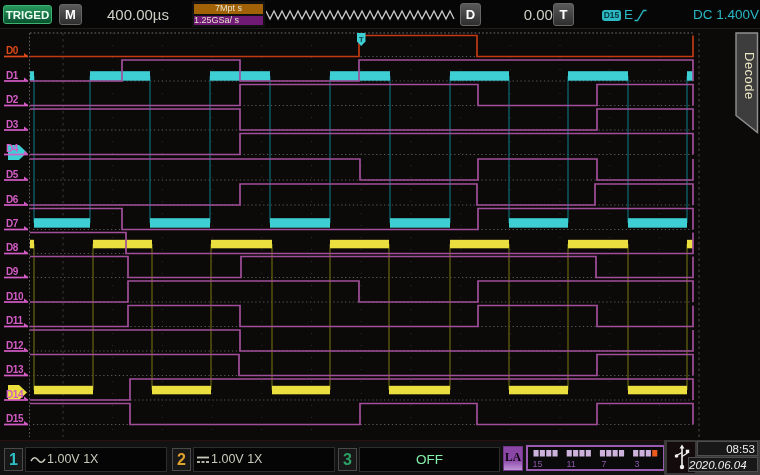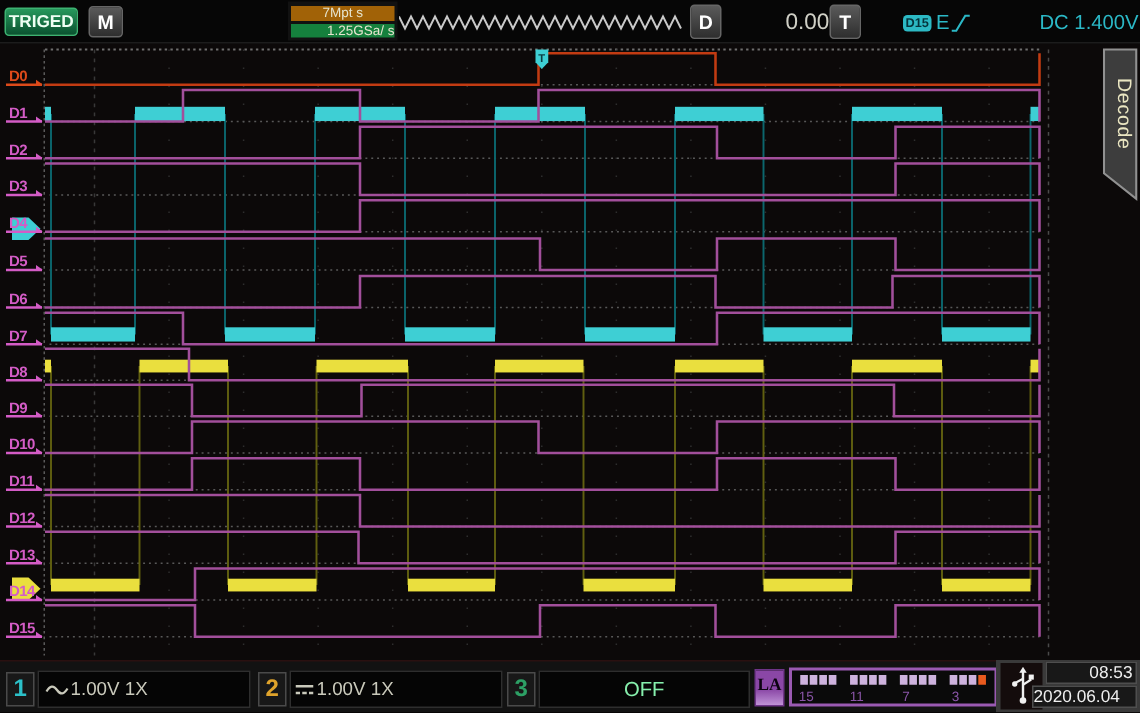--- a/index.html
+++ b/index.html
@@ -8,23 +8,24 @@
   .key{background:linear-gradient(#5a5a5a,#2e2e2e);border:1px solid #666;border-radius:3px;
        color:#fff;font-weight:bold;text-align:center;}
 </style></head>
 <body>
 <div id="screen">
 <div class="abs" style="left:0;top:0;width:760px;height:2px;background:#242424;"></div>
 
 <div class="abs" style="left:0;top:0;width:760px;height:29px;background:#060606;border-bottom:1px solid #1c1c1c;"></div>
 <div class="abs" style="left:3px;top:5px;width:49px;height:19px;background:linear-gradient(#27985c,#0a5230);border:1px solid #3cb371;border-radius:3px;color:#eefff3;font-size:11.5px;font-weight:bold;text-align:center;line-height:18px;letter-spacing:0;">TRIGED</div>
 <div class="abs key" style="left:59px;top:4px;width:23px;height:21px;font-size:13px;line-height:20px;">M</div>
+<div class="abs" style="left:88px;top:6px;width:100px;height:18px;color:#cfcfc5;font-size:15px;text-align:center;">400.00µs</div>
 <div class="abs" style="left:192px;top:1px;width:73px;height:26px;background:#111;"></div>
 <div class="abs" style="left:194px;top:4px;width:69px;height:9.5px;background:#a16207;color:#e6e4cf;font-size:9px;line-height:9px;text-align:center;">7Mpt s</div>
-<div class="abs" style="left:194px;top:15.5px;width:69px;height:9.5px;background:#15803d;color:#e6e4cf;font-size:9px;line-height:9.5px;text-align:right;">1.25GSa/ s</div>
+<div class="abs" style="left:194px;top:15.5px;width:69px;height:9.5px;background:#701a75;color:#e6e4cf;font-size:9px;line-height:9.5px;text-align:left;">1.25GSa/ s</div>
 <svg class="abs" style="left:266px;top:8px;" width="190" height="14" viewBox="0 0 190 14">
   <polyline fill="none" stroke="#c8c8c8" stroke-width="1.3" points="0,3 4,11 8,3 12,11 16,3 20,11 24,3 28,11 32,3 36,11 40,3 44,11 48,3 52,11 56,3 60,11 64,3 68,11 72,3 76,11 80,3 84,11 88,3 92,11 96,3 100,11 104,3 108,11 112,3 116,11 120,3 124,11 128,3 132,11 136,3 140,11 144,3 148,11 152,3 156,11 160,3 164,11 168,3 172,11 176,3 180,11 184,3 188,11"></polyline>
 </svg>
 <div class="abs key" style="left:460px;top:3px;width:21px;height:23px;font-size:13px;line-height:22px;">D</div>
 <div class="abs" style="left:490px;top:6px;width:50px;height:18px;color:#cfcfc5;font-size:15px;text-align:center;margin-left:27px;">0.00s</div>
 <div class="abs key" style="left:553px;top:3px;width:21px;height:23px;font-size:13px;line-height:22px;">T</div>
 <div class="abs" style="left:602px;top:9.5px;width:19px;height:11.5px;background:#2cb9c4;border-radius:3px;color:#05343c;font-size:8.5px;font-weight:bold;text-align:center;line-height:11px;">D15</div>
 <div class="abs" style="left:624px;top:7px;height:16px;color:#2bb8c6;font-size:13.5px;">E</div>
 <svg class="abs" style="left:634px;top:9px;" width="13" height="13" viewBox="0 0 13 13">
   <path d="M0.5,11.5 L3.5,11.5 L9.5,1.5 L12.5,1.5" fill="none" stroke="#2bb8c6" stroke-width="1.4"></path>
@@ -239,15 +240,15 @@
     <line x1="8" y1="3" x2="8" y2="21" stroke-width="1.6"></line>
     <path d="M8,0 L10.5,4 L5.5,4 Z" stroke="none"></path>
     <circle cx="8" cy="22.5" r="2.2" stroke="none"></circle>
     <line x1="8" y1="8" x2="2.5" y2="11" stroke-width="1.4"></line>
     <circle cx="2.5" cy="11.5" r="1.8" stroke="none"></circle>
     <line x1="8" y1="12" x2="13.5" y2="8.5" stroke-width="1.4"></line>
     <rect x="11.8" y="5.2" width="3.4" height="3.4" stroke="none"></rect>
   </g>
 </svg>
 <div class="abs" style="left:697px;top:441px;width:61px;height:15px;background:#181818;border:1px solid #4e4e4e;color:#efefef;font-size:11.5px;text-align:right;line-height:14px;padding-right:2px;">08:53</div>
-<div class="abs" style="left:688px;top:457px;width:70px;height:15px;background:#181818;border:1px solid #4e4e4e;color:#efefef;font-size:11.5px;text-align:right;line-height:14px;padding-right:14px;">2020.06.04</div>
+<div class="abs" style="left:688px;top:457px;width:70px;height:15px;background:#181818;border:1px solid #4e4e4e;color:#efefef;font-size:11.5px;text-align:right;line-height:14px;padding-right:14px;font-style:italic;">2020.06.04</div>
 
 </div>
 
 </body></html>

